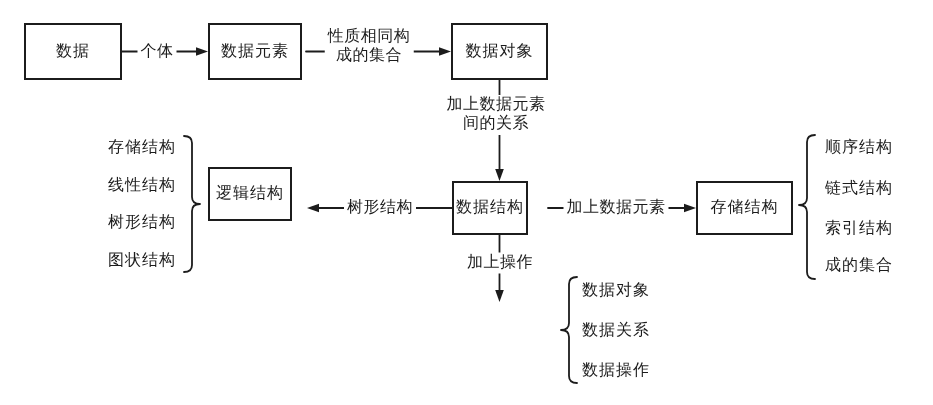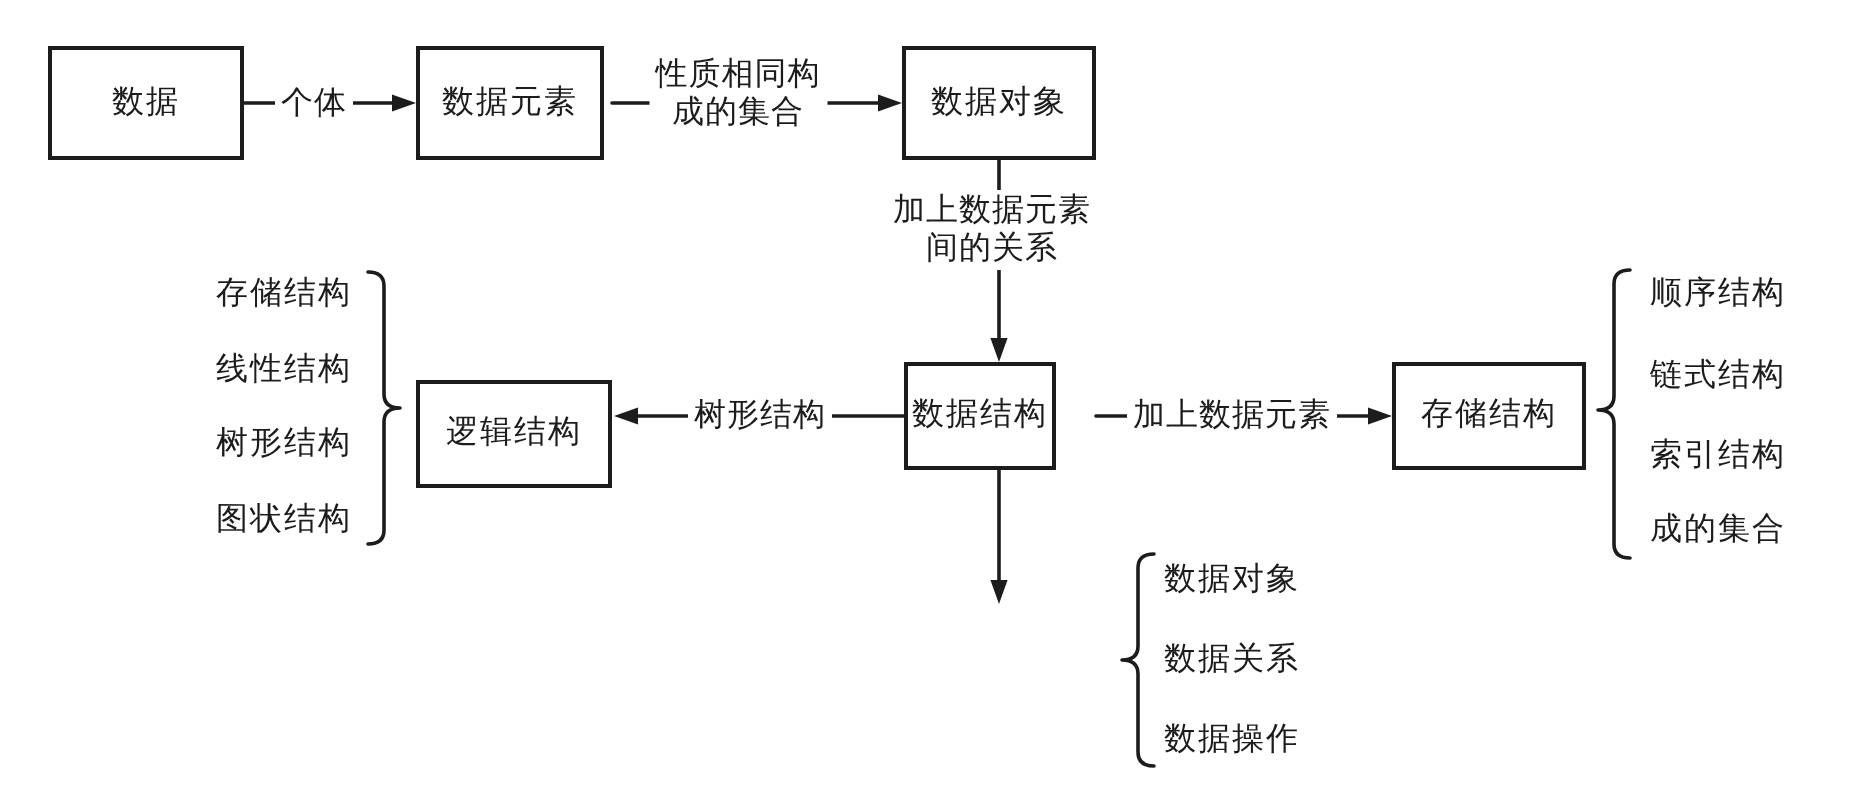--- a/index.html
+++ b/index.html
@@ -1,21 +1,21 @@
 <!DOCTYPE html>
 <html><head>
 <meta charset="utf-8">
 <style>
   html, body { margin: 0; padding: 0; background: #ffffff; }
   .canvas {
     position: relative;
     width: 933px;
     height: 405px;
     background: #ffffff;
-    font-family: Liberation Sans, sans-serif;
+    font-family: Liberation Mono, monospace;
     color: #1c1c1c;
     overflow: hidden;
   }
   .layer {
     position: absolute;
     left: 0; top: 0;
     width: 933px; height: 405px;
   }
   .layer line, .layer path {
     stroke: #1c1c1c;
@@ -107,37 +107,38 @@
 
   <div class="node" style="left:24px; top:23px; width:98px; height:57px">
     <span>数据</span>
   </div>
   <div class="node" style="left:208px; top:23px; width:94px; height:57px">
     <span>数据元素</span>
   </div>
   <div class="node" style="left:451px; top:23px; width:97px; height:57px">
     <span>数据对象</span>
   </div>
-  <div class="node" style="left:208px; top:190px; width:98px; height:54px">
+  <div class="node" style="left:208px; top:167px; width:84px; height:54px">
     <span>逻辑结构</span>
   </div>
   <div class="node" style="left:452px; top:181px; width:76px; height:54px">
     <span>数据结构</span>
   </div>
   <div class="node" style="left:696px; top:181px; width:97px; height:54px">
     <span>存储结构</span>
   </div>
 
   <div class="edge-label" style="left:157px; top:51.5px">个体</div>
   <div class="edge-label" style="left:369px; top:47px">性质相同构
 成的集合</div>
   <div class="edge-label" style="left:496px; top:115px">加上数据元素
 间的关系</div>
   <div class="edge-label" style="left:380px; top:208px">树形结构</div>
   <div class="edge-label" style="left:616px; top:208px">加上数据元素</div>
+  <div class="edge-label" style="left:500px; top:263px">加上操作</div>
 
   <div class="list-label" style="left:108px; top:147px">存储结构</div>
   <div class="list-label" style="left:108px; top:185px">线性结构</div>
   <div class="list-label" style="left:108px; top:222px">树形结构</div>
   <div class="list-label" style="left:108px; top:260px">图状结构</div>
 
   <div class="list-label" style="left:825px; top:147px">顺序结构</div>
   <div class="list-label" style="left:825px; top:188px">链式结构</div>
   <div class="list-label" style="left:825px; top:228px">索引结构</div>
   <div class="list-label" style="left:825px; top:265px">成的集合</div>

